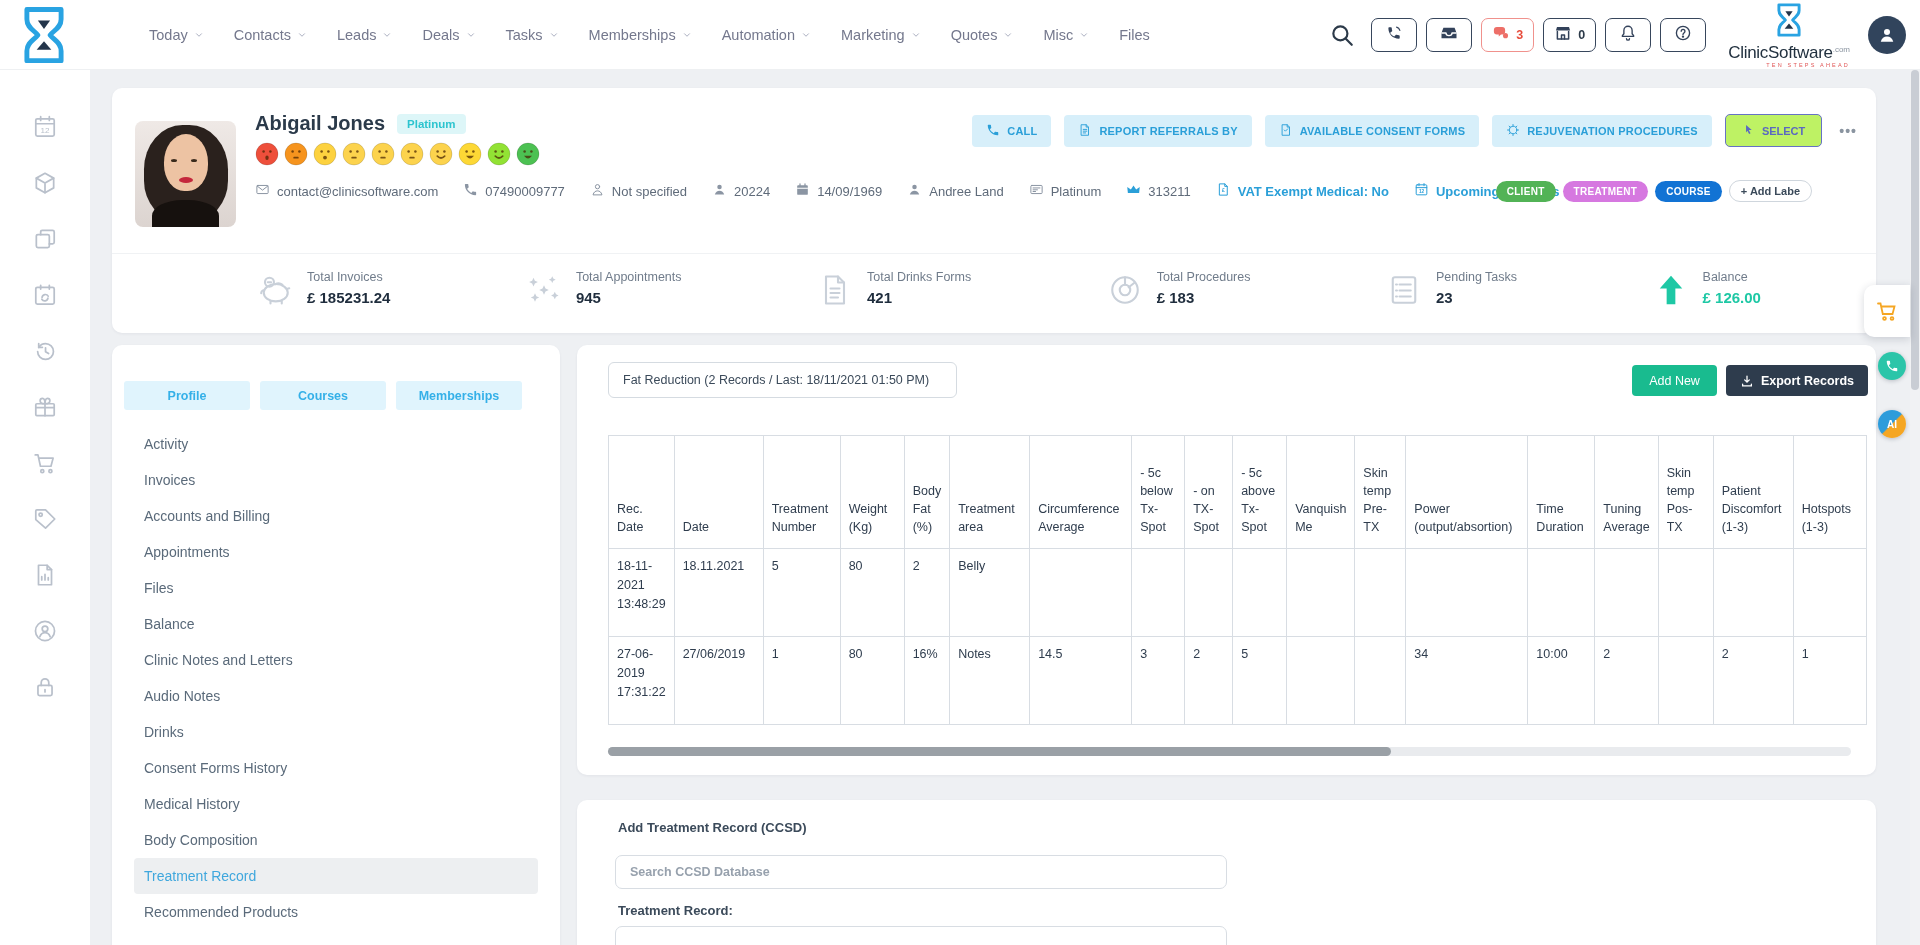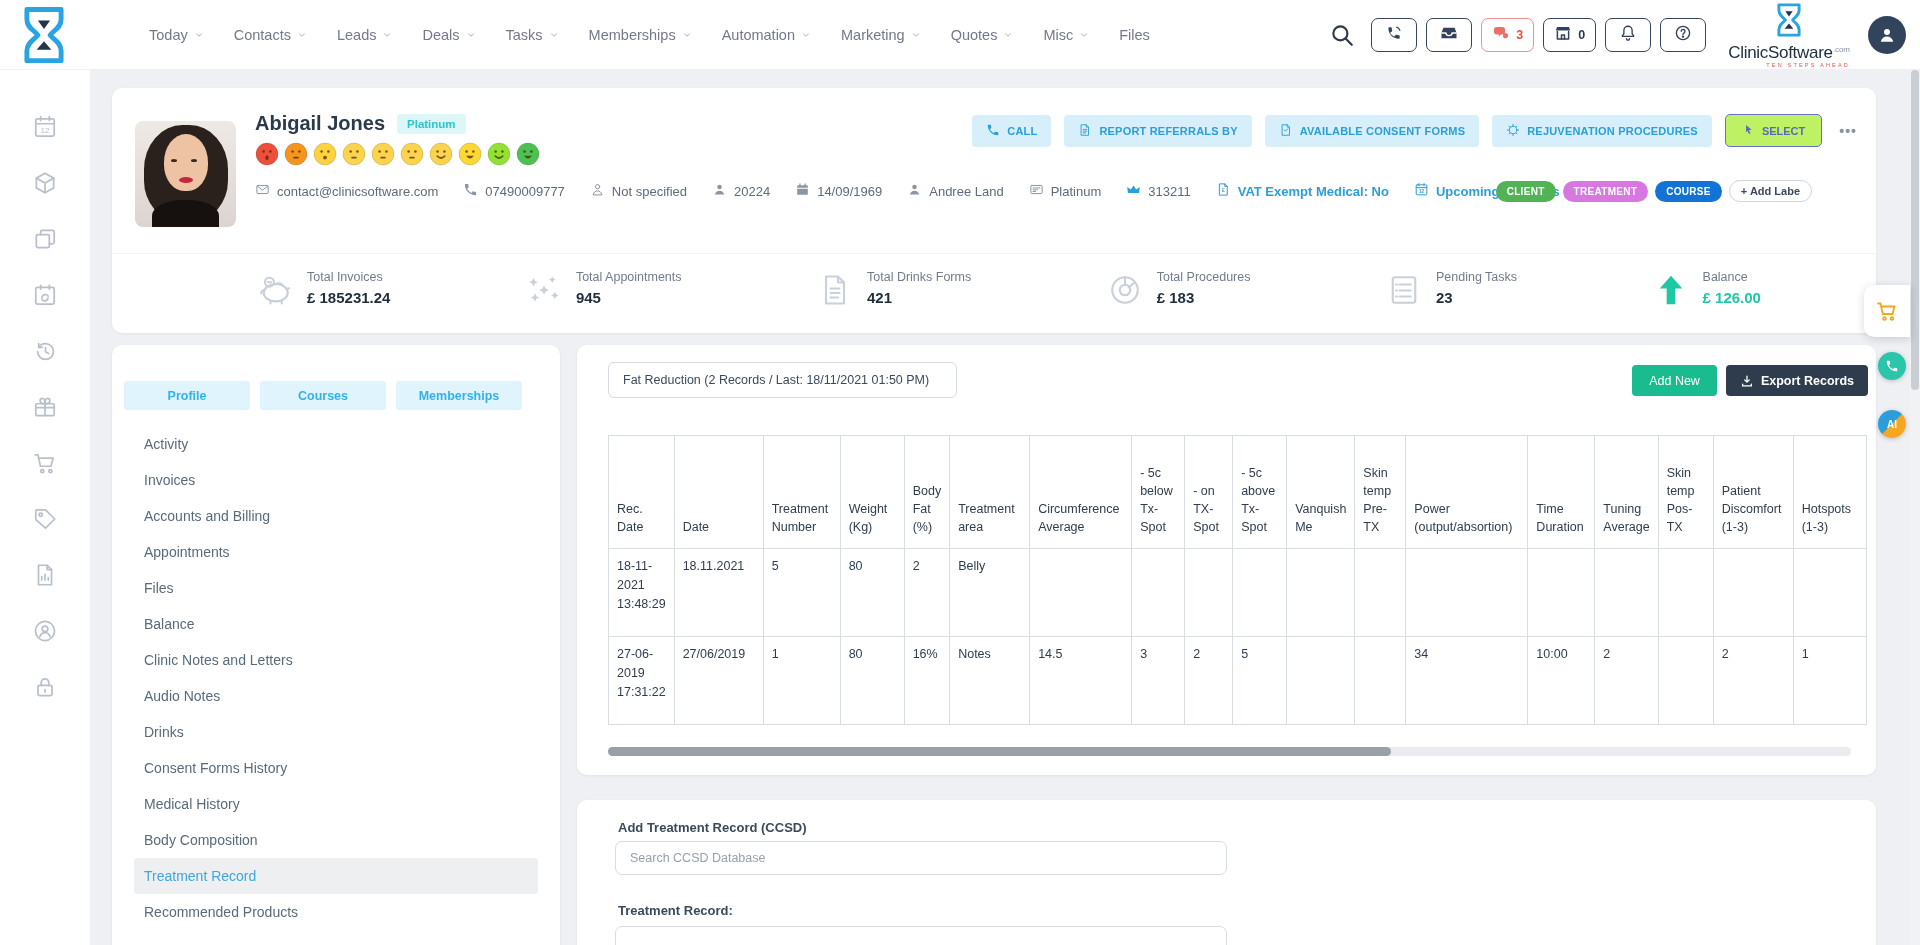--- a/index.html
+++ b/index.html
@@ -707,21 +707,21 @@
         </tr>
       </tbody>
     </table>
   <div class="h-scroll">
       <div class="thumb"></div>
     </div>
 </section>
 
 <section class="card form-panel">
   <div class="form-label" style="top:20px">Add Treatment Record (CCSD)</div>
-  <input class="form-input" style="top: 41px;" placeholder="Search CCSD Database">
+  <input class="form-input" style="top: 55px; font-weight: bold;" placeholder="Search CCSD Database">
   <div class="form-label" style="top:103px">Treatment Record:</div>
   <input class="form-input" style="top: 126px;">
 </section>
 
 <div class="v-scroll">
     <div class="thumb"></div>
   </div>
 <div class="cart-widget">
   <svg viewBox="0 0 24 24" fill="none" stroke="currentColor" stroke-width="1.8" stroke-linecap="round">
       <circle cx="9.5" cy="19.5" r="1.4"></circle>

